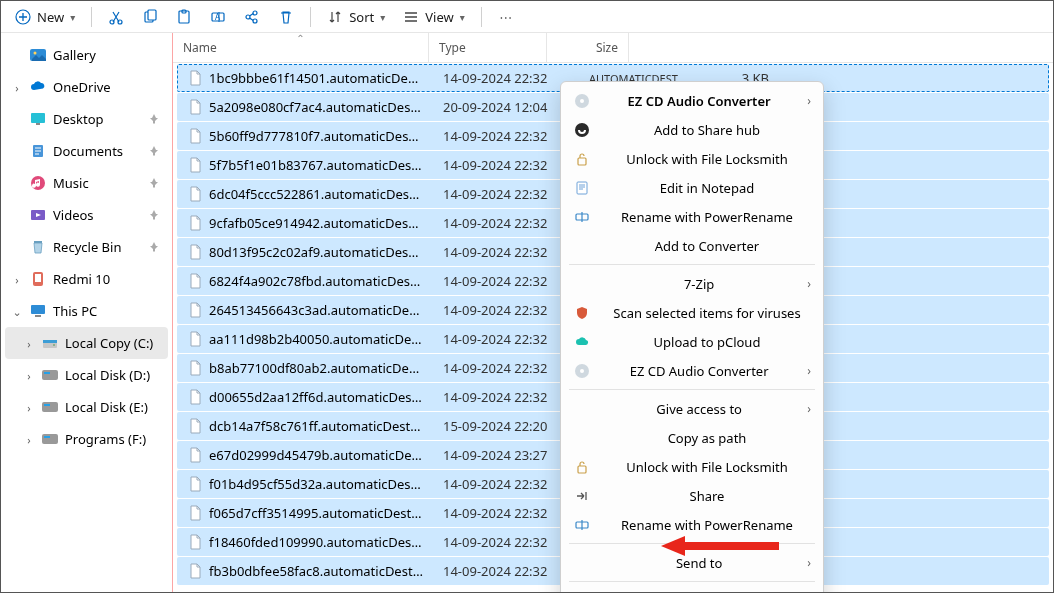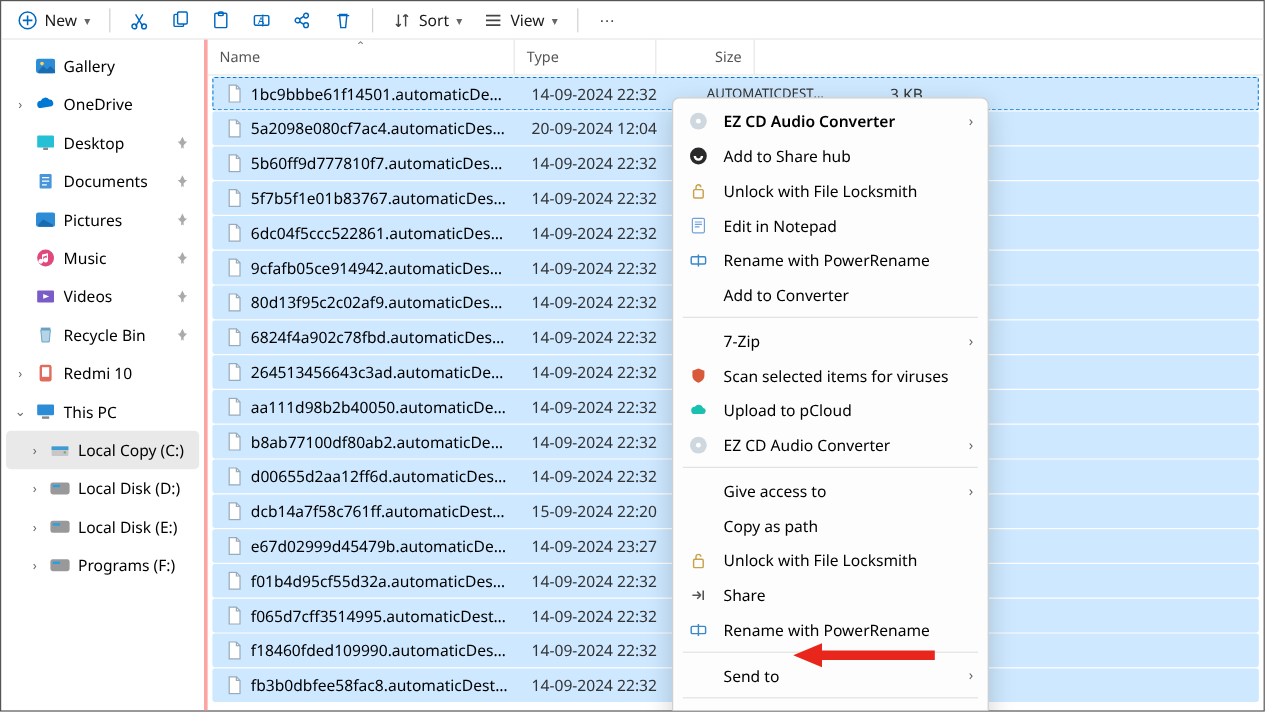--- a/index.html
+++ b/index.html
@@ -7,21 +7,21 @@
 
 
 .toolbar { height: 32px; display: flex; align-items: center; padding: 0 6px; gap: 2px; border-bottom: 1px solid #e6e6e6; }
 .toolbar .sep { width: 1px; height: 20px; background: #d0d0d0; margin: 0 6px; }
 .toolbar .btn { display: flex; align-items: center; padding: 4px 8px; border-radius: 4px; color: #1a1a1a; gap: 6px; }
 .toolbar .iconbtn { width: 32px; height: 26px; display: flex; align-items: center; justify-content: center; color: #0067c0; border-radius: 4px; }
 .toolbar svg { width: 16px; height: 16px; }
 
 
 .main { display: flex; height: calc(100% - 32px); }
-.sidebar { width: 172px; flex-shrink: 0; padding: 6px 4px; border-right: 3px solid #fca5a5; overflow: hidden; }
+.sidebar { width: 172px; flex-shrink: 0; padding: 6px 4px; border-right: 1px solid #fca5a5; overflow: hidden; }
 .content { flex: 1; display: flex; flex-direction: column; overflow: hidden; }
 
 
 .side-item { display: flex; align-items: center; height: 32px; padding: 0 6px; border-radius: 4px; gap: 6px; white-space: nowrap; font-size: 13px; }
 .side-item.selected { background: #e9e9e9; }
 .side-item .expander { width: 12px; display: flex; justify-content: center; color: #666; font-size: 11px; }
 .side-item .icn { width: 18px; height: 18px; display: flex; align-items: center; justify-content: center; }
 .side-item .label { flex: 1; overflow: hidden; text-overflow: ellipsis; }
 .side-item .pin { width: 14px; color: #888; display: flex; }
 .side-grp { }
@@ -44,21 +44,21 @@
 .row .c-date { width: 146px; color: #333; }
 .row .c-type { width: 118px; color: #333; font-size: 11px; }
 .row .c-size { width: 82px; text-align: right; color: #333; }
 .row .file-icn { width: 16px; height: 16px; flex-shrink: 0; }
 .row .fname { overflow: hidden; text-overflow: ellipsis; white-space: nowrap; }
 
 
 .ctx { position: absolute; left: 559px; top: 80px; width: 264px; background: #fdfdfd; border: 1px solid #cfcfcf; border-radius: 6px; box-shadow: 0 8px 22px rgba(0,0,0,0.18); padding: 4px 0; font-size: 13px; }
 .ctx .item { display: flex; align-items: center; height: 29px; padding: 0 12px; gap: 12px; position: relative; }
 .ctx .item .cicn { width: 18px; height: 18px; display: flex; align-items: center; justify-content: center; flex-shrink: 0; }
-.ctx .item .ctxt { flex: 1; }
+.ctx .item .ctxt { flex: 1; text-align: center; }
 .ctx .item .sub { color: #666; font-size: 12px; }
 .ctx .div { height: 1px; background: #e2e2e2; margin: 4px 8px; }
 
 
 .arrow { position: absolute; left: 660px; top: 532px; pointer-events: none; }
 .disk-ico { width: 16px; height: 10px; background: #999; border-radius: 2px; position: relative; }
 .disk-ico::before { content: ''; position: absolute; left: 2px; top: 2px; width: 6px; height: 2px; background: #25a0e8; }
 
 svg { display: block; }
 </style>
@@ -185,35 +185,20 @@
         <span class="pin">
             <svg width="12" height="12">
               <path d="M6 1l2 4h2l-3 3v3l-1-1-1 1v-3L2 5h2z" fill="#aaa"></path>
             </svg>
           </span>
       </div>
       <div class="side-item">
         <span class="expander"></span>
         <span class="icn">
             <svg width="16" height="16">
-              <rect width="16" height="12" y="2" rx="2" fill="#2d8cd6"></rect>
-              <path d="M2 12l4-4 8 4v2H2z" fill="#1a6bb0"></path>
-            </svg>
-          </span>
-        <span class="label">Pictures</span>
-        <span class="pin">
-            <svg width="12" height="12">
-              <path d="M6 1l2 4h2l-3 3v3l-1-1-1 1v-3L2 5h2z" fill="#aaa"></path>
-            </svg>
-          </span>
-      </div>
-      <div class="side-item">
-        <span class="expander"></span>
-        <span class="icn">
-            <svg width="16" height="16">
               <circle cx="8" cy="8" r="7" fill="#e04a7a"></circle>
               <path d="M10 4v6a2 2 0 11-1-2V6l-3 1v4a2 2 0 11-1-2V5z" fill="#fff"></path>
             </svg>
           </span>
         <span class="label">Music</span>
         <span class="pin">
             <svg width="12" height="12">
               <path d="M6 1l2 4h2l-3 3v3l-1-1-1 1v-3L2 5h2z" fill="#aaa"></path>
             </svg>
           </span>

